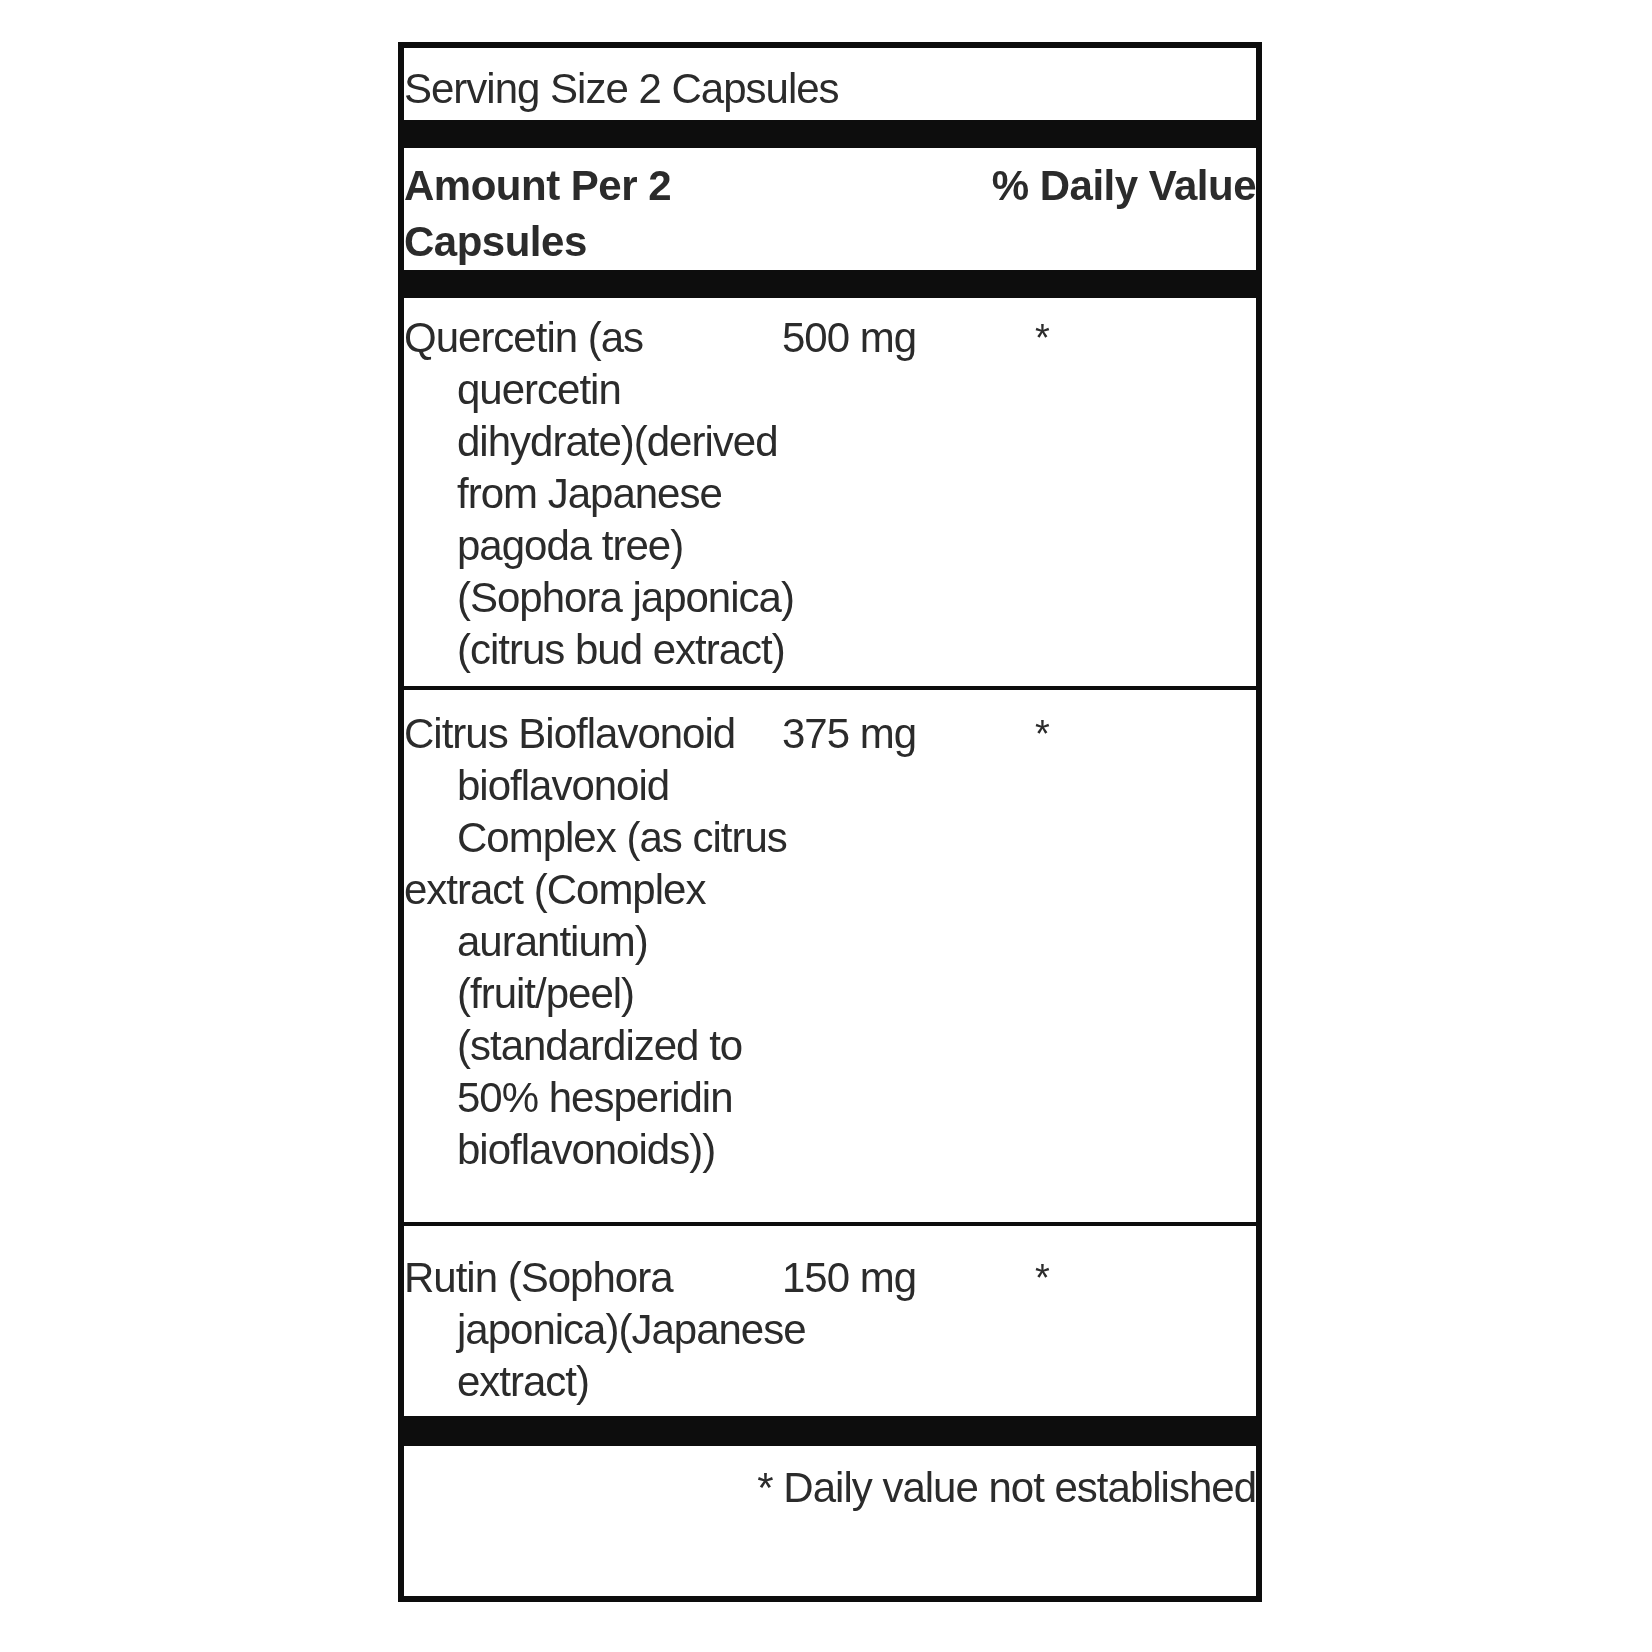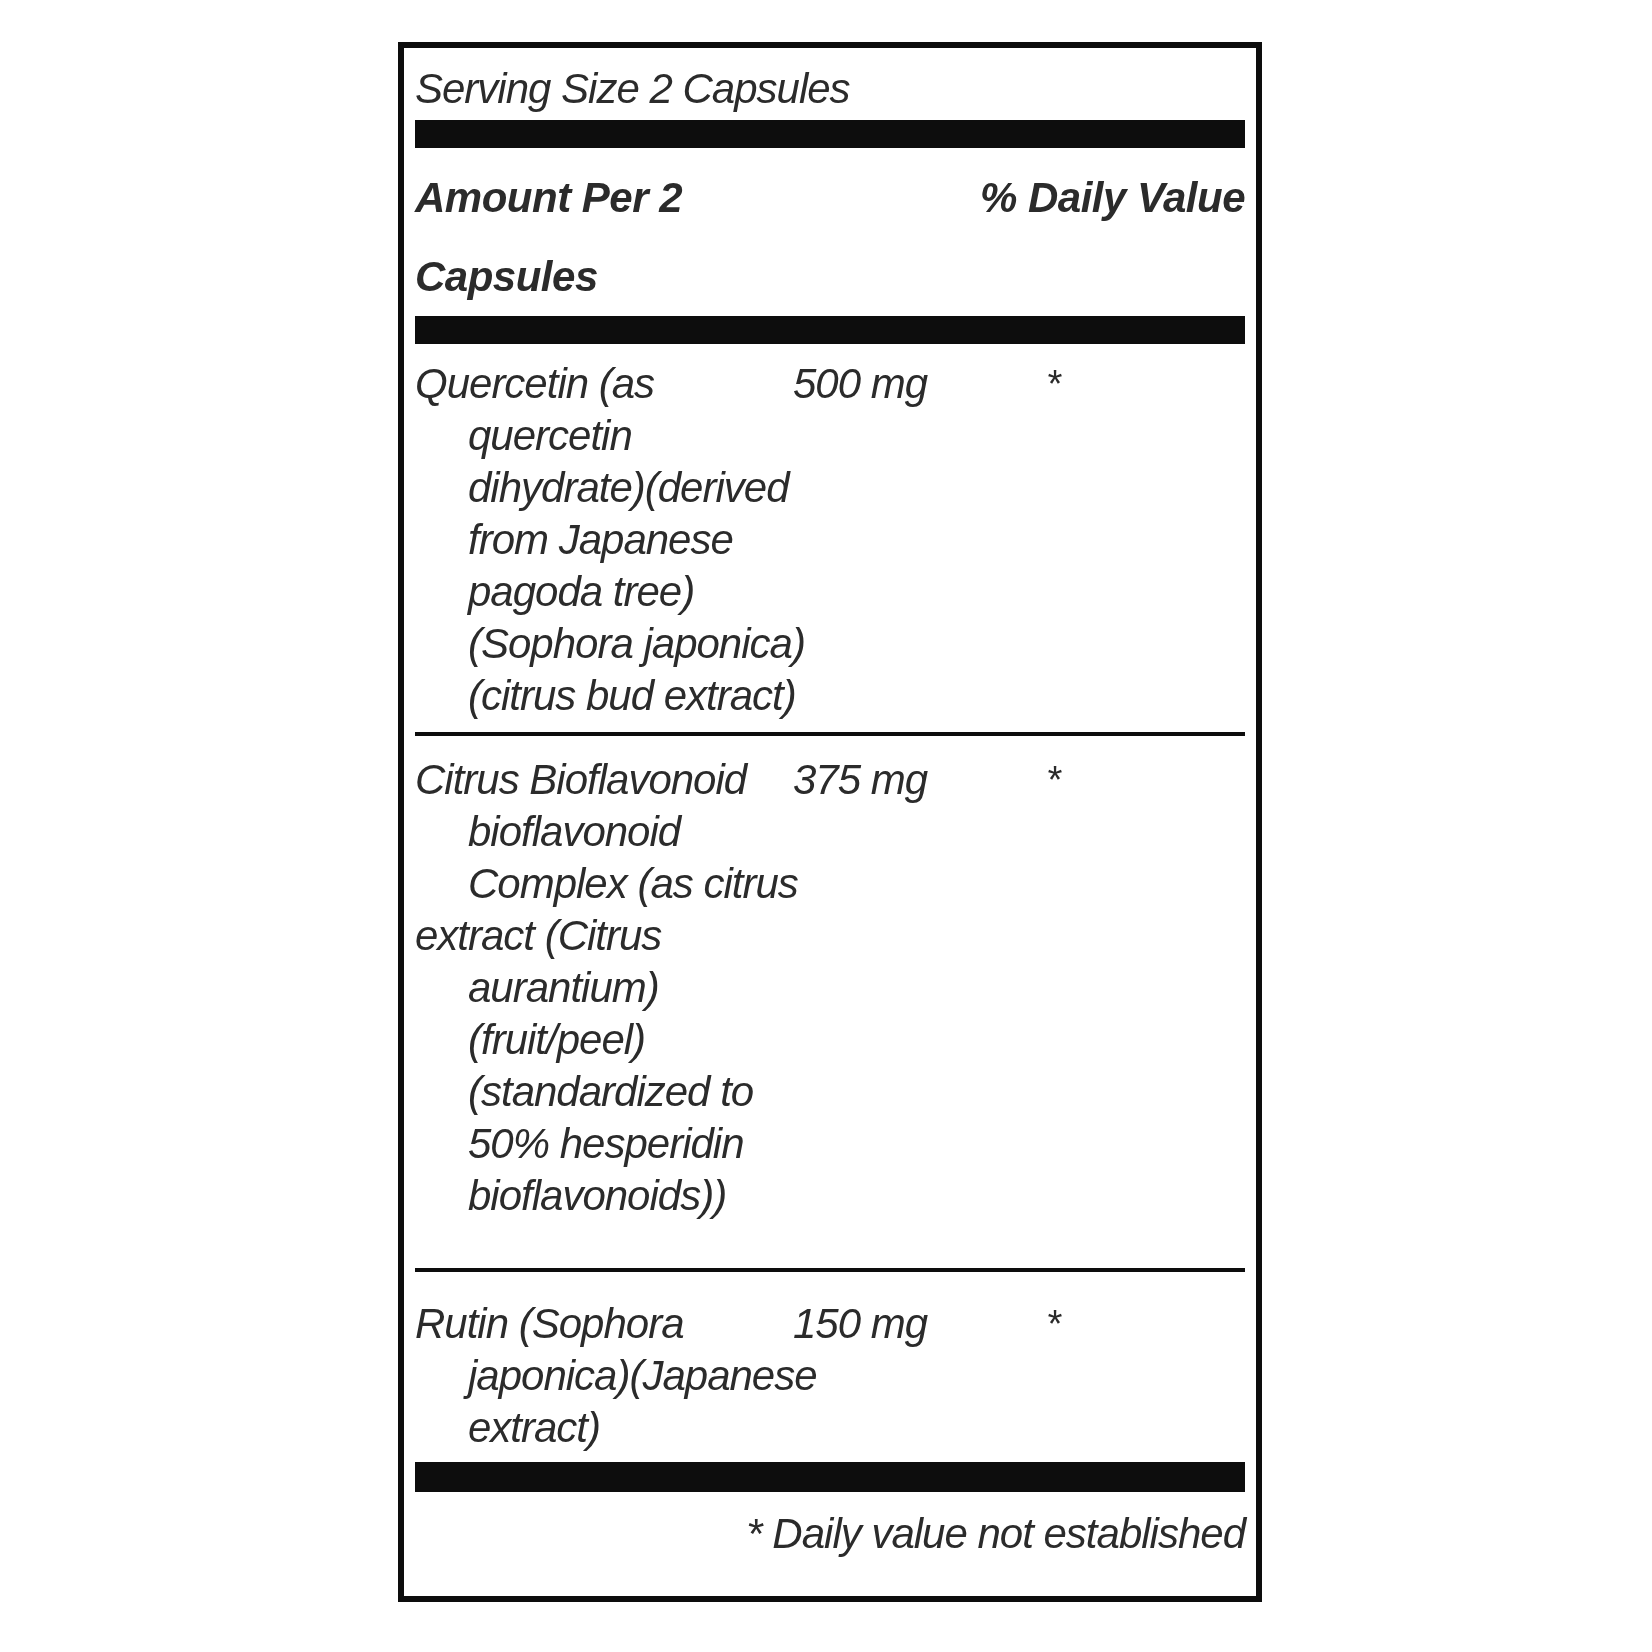--- a/index.html
+++ b/index.html
@@ -19,42 +19,41 @@
     position: relative;
     width: 1652px; height: 1652px;
     background: var(--bg);
   }
   .label-box {
     position: absolute;
     left: 398px; top: 42px;
     width: 864px; height: 1560px;
     border: 6px solid var(--rule);
     background: var(--bg);
-    padding: 0 11px;
+    padding: 0 0;
     font-size: 42px;
     letter-spacing: -1px;
     line-height: 52px;
-    font-style: italic;
   }
   .serving {
     margin-top: 16px;
     line-height: 50px;
     white-space: nowrap;
   }
   .rule { width: 100%; background: var(--rule); }
   .rule.thick1 { height: 28px; margin-top: 6px; }
   .rule.thick2 { height: 28px; }
   .rule.thick3 { height: 30px; }
   .rule.thin  { height: 4px; }
   .header {
     display: grid;
     grid-template-columns: 430px 1fr;
     padding-top: 10px;
     font-weight: bold;
-    line-height: 79px;
+    line-height: 56px;
     letter-spacing: -0.5px;
   }
   .h-right { text-align: right; white-space: nowrap; }
   .row {
     display: grid;
     grid-template-columns: 378px 253px 1fr;
   }
   .row.r1 { padding: 14px 0 10px; }
   .row.r2 { padding: 18px 0 46px; }
   .row.r3 { padding: 26px 0 8px; }
@@ -98,21 +97,21 @@
           </div>
           <div class="amt">500 mg</div>
           <div class="dv">*</div>
         </div>
         <div class="rule thin"></div>
         <div class="row r2">
           <div class="name">
             <div class="ln">Citrus Bioflavonoid</div>
             <div class="ln ind">bioflavonoid</div>
             <div class="ln ind">Complex (as citrus</div>
-            <div class="ln">extract (Citrus</div>
+            <div class="ln">extract (Complex</div>
             <div class="ln ind">aurantium)</div>
             <div class="ln ind">(fruit/peel)</div>
             <div class="ln ind">(standardized to</div>
             <div class="ln ind">50% hesperidin</div>
             <div class="ln ind">bioflavonoids))</div>
           </div>
           <div class="amt">375 mg</div>
           <div class="dv">*</div>
         </div>
         <div class="rule thin"></div>

